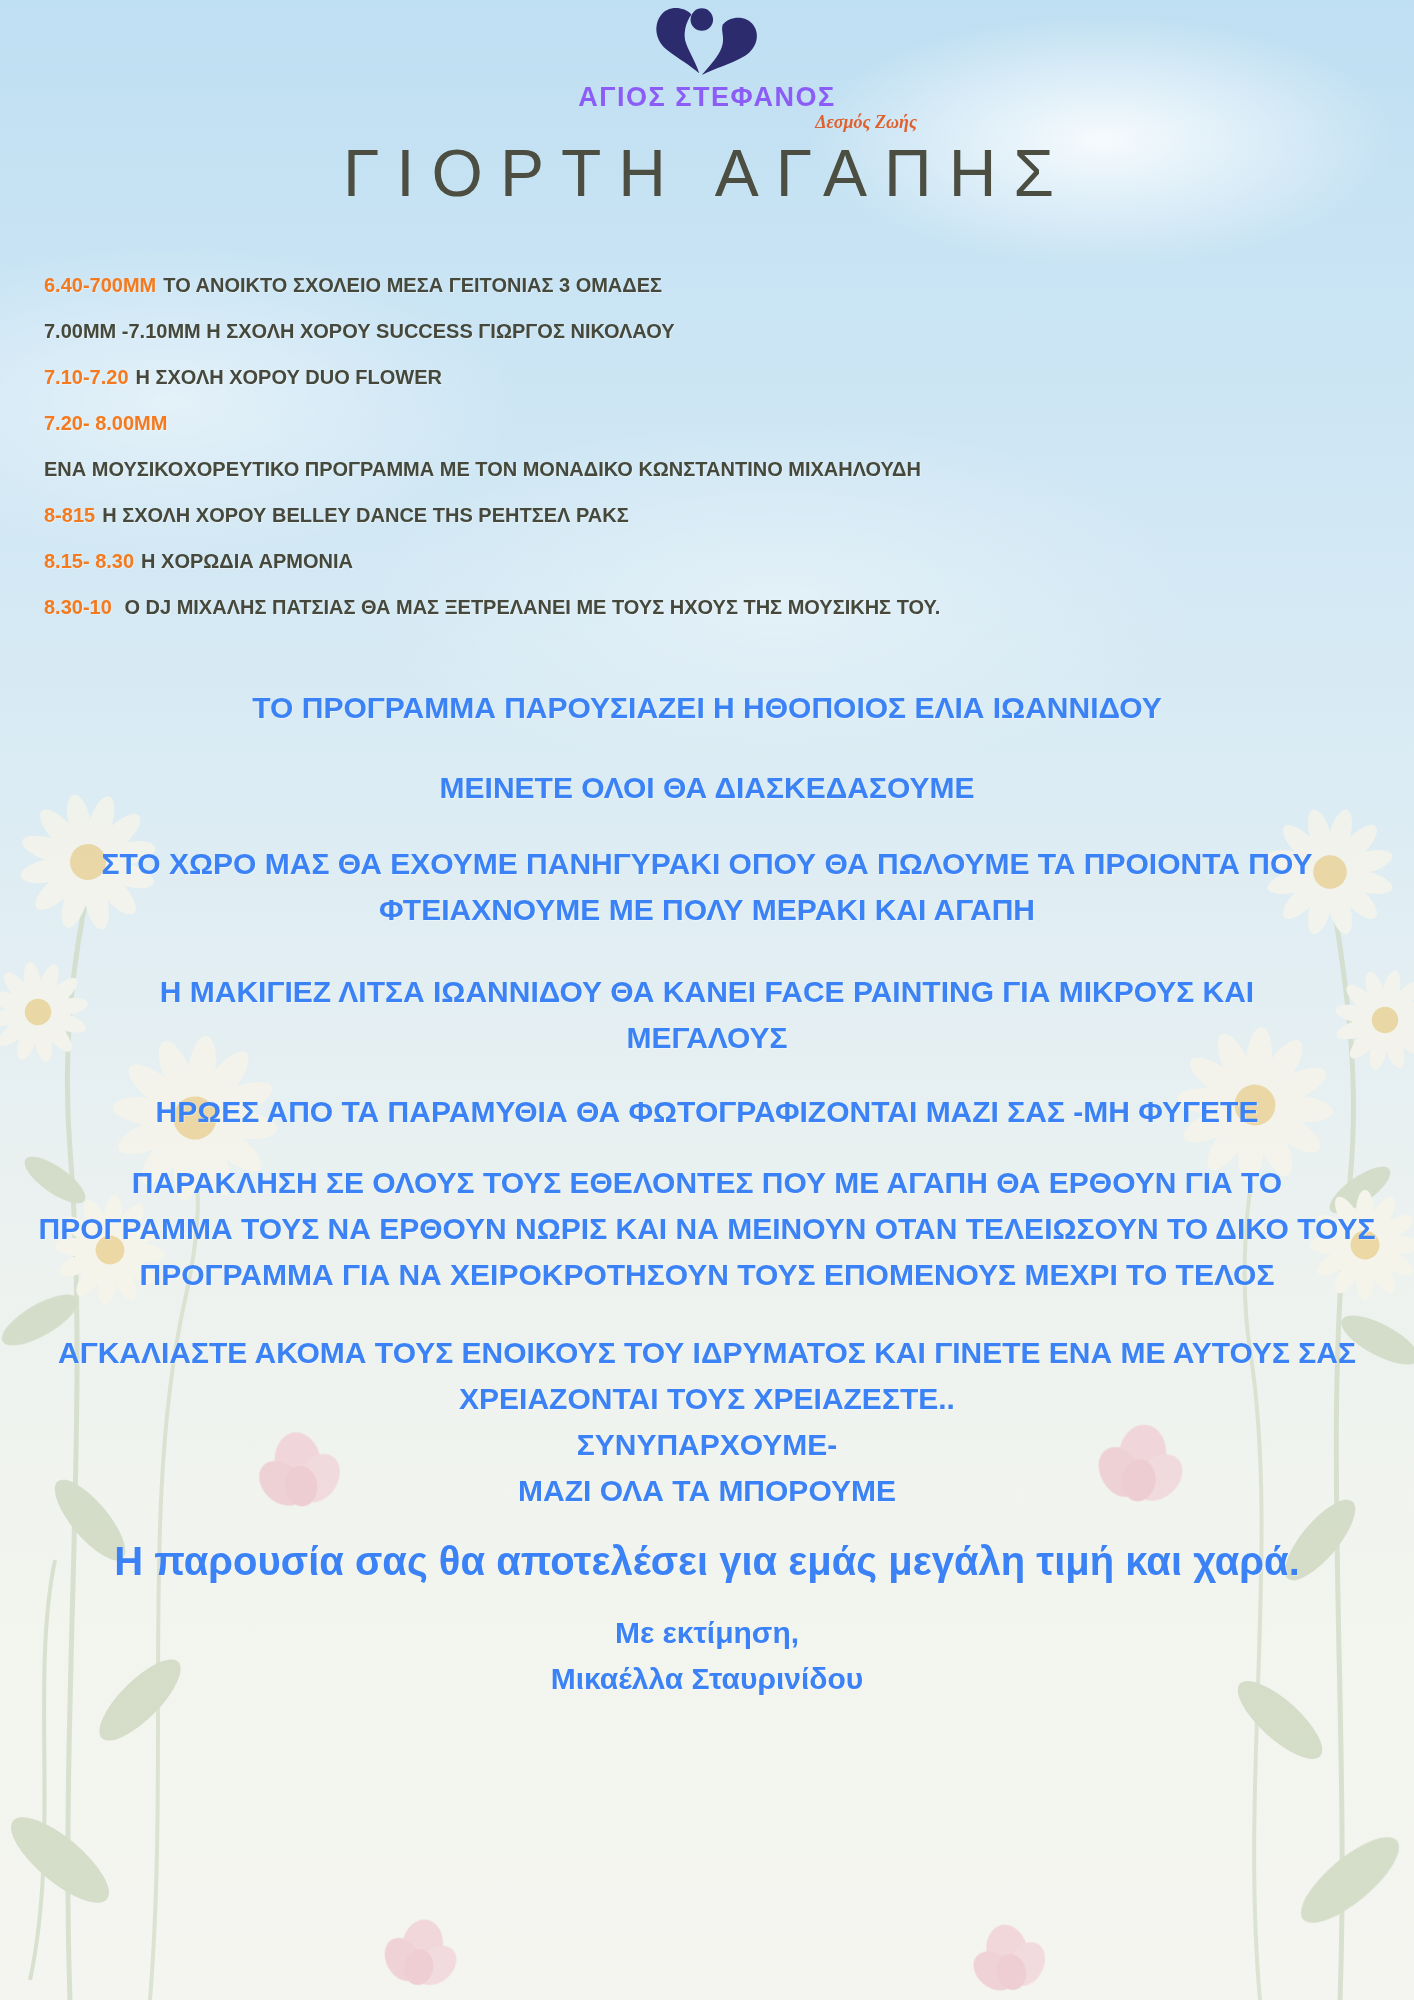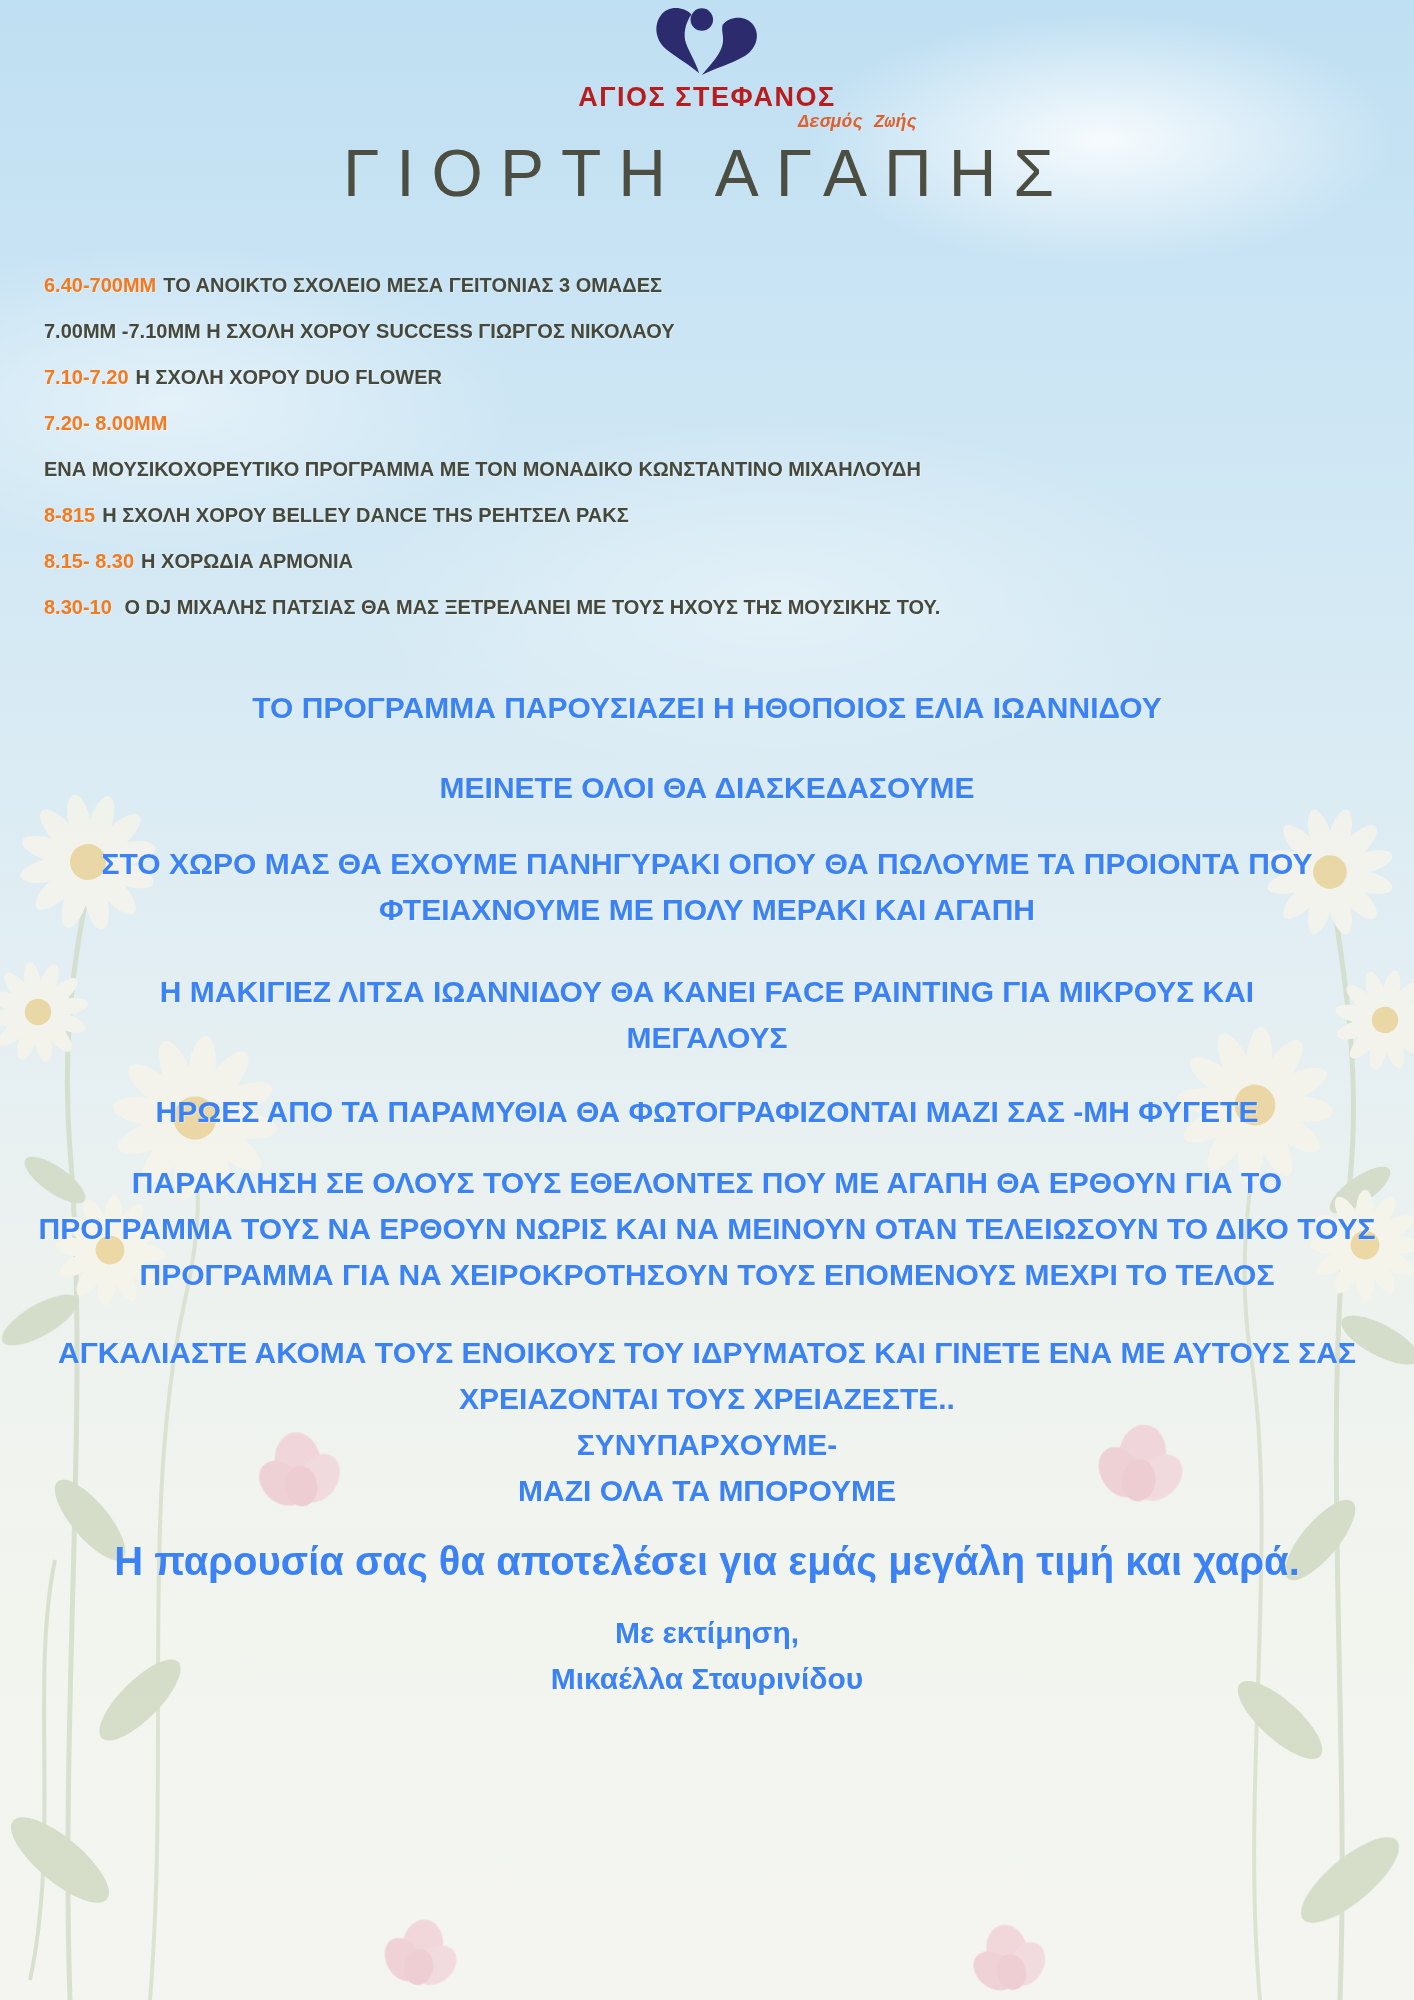--- a/index.html
+++ b/index.html
@@ -9,25 +9,25 @@
     background:
       radial-gradient(ellipse 420px 180px at 78% 7%, rgba(255,255,255,.85), rgba(255,255,255,0) 70%),
       radial-gradient(ellipse 500px 220px at 12% 20%, rgba(255,255,255,.45), rgba(255,255,255,0) 70%),
       radial-gradient(ellipse 600px 260px at 55% 30%, rgba(255,255,255,.35), rgba(255,255,255,0) 70%),
       linear-gradient(180deg,#bfdff2 0%,#c9e4f4 14%,#d4e9f4 30%,#e2eef3 48%,#edf2ef 64%,#f2f4ee 80%,#f4f5f0 100%);
   }
   .decor{position:absolute;inset:0;pointer-events:none;}
   .header{position:relative;text-align:center;padding-top:4px;}
   .logo-mark{display:block;margin:0 auto;width:132px;height:78px;}
   .org-name{
-    color:#b91c1c;font-weight:bold;font-size:27px;letter-spacing:1.5px;line-height:30px;
+    color:#8b5cf6;font-weight:bold;font-size:27px;letter-spacing:1.5px;line-height:30px;
   }
   .org-tagline{
     width:330px;margin:0 auto;text-align:right;
-    font-family:Liberation Mono, monospace;font-style:italic;font-weight:bold;
+    font-family:Liberation Serif, serif;font-style:italic;font-weight:bold;
     color:#e0612e;font-size:18px;line-height:20px;padding-left:90px;
   }
   .title{
     margin:6px 0 0 0;text-align:center;font-weight:400;
     font-size:66px;line-height:70px;letter-spacing:17px;color:#4b4e40;
   }
   .schedule{
     margin:54px 0 0 44px;max-width:1120px;
     font-weight:bold;font-size:20px;line-height:46px;color:#45483a;
     text-shadow:1px 1px 0 rgba(255,255,255,.35);

